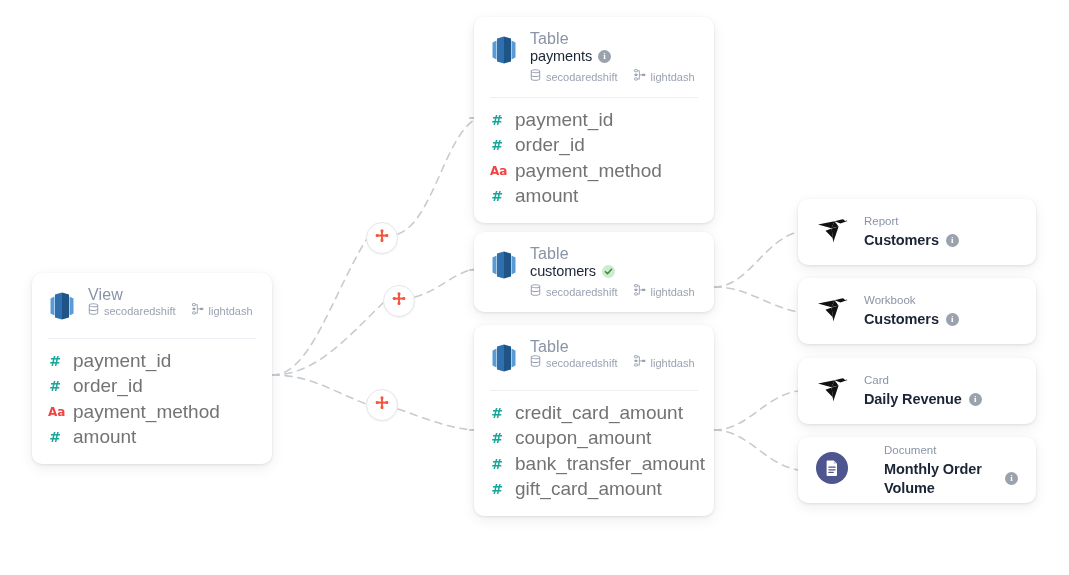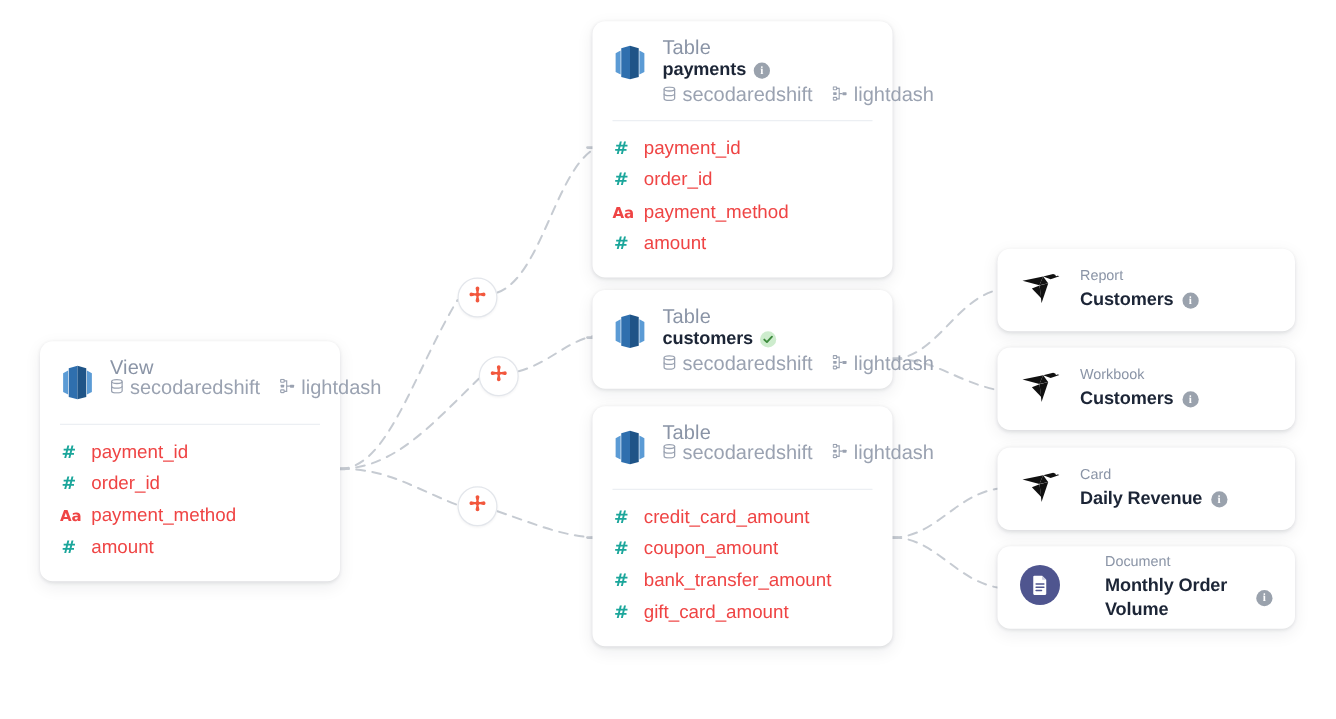--- a/index.html
+++ b/index.html
@@ -49,30 +49,30 @@
     letter-spacing: 0.1px;
   }
   .ds-title-row {
     display: flex;
     align-items: center;
     gap: 6px;
     margin-bottom: 3px;
   }
   .ds-title {
     font-size: 14.5px;
-    font-weight: bold;
+    font-weight: normal;
     color: #1c2536;
     line-height: 19px;
     letter-spacing: -0.1px;
   }
   .ds-sub {
     display: flex;
     align-items: center;
     gap: 16px;
-    font-size: 16px;
+    font-size: 11px;
     color: #9aa2b1;
     line-height: 15px;
   }
   .ds-sub span.lbl { white-space: nowrap; }
   .ds-sub .sub-item {
     display: flex;
     align-items: center;
     gap: 5px;
   }
   .divider {
@@ -92,22 +92,22 @@
     width: 14px;
     text-align: center;
     font-family: "DejaVu Sans", sans-serif;
     font-size: 14px;
     font-weight: bold;
     line-height: 14px;
   }
   .col-type.num { color: #1ba69b; }
   .col-type.str { color: #ef4444; font-size: 12px; }
   .col-name {
-    font-size: 15px;
-    color: #ef4444;
+    font-size: 19px;
+    color: #737373;
     line-height: 18px;
   }
 
   
   .badge-check {
     width: 13px; height: 13px;
     border-radius: 50%;
     background: #cdeccd;
     display: inline-flex;
     align-items: center;

